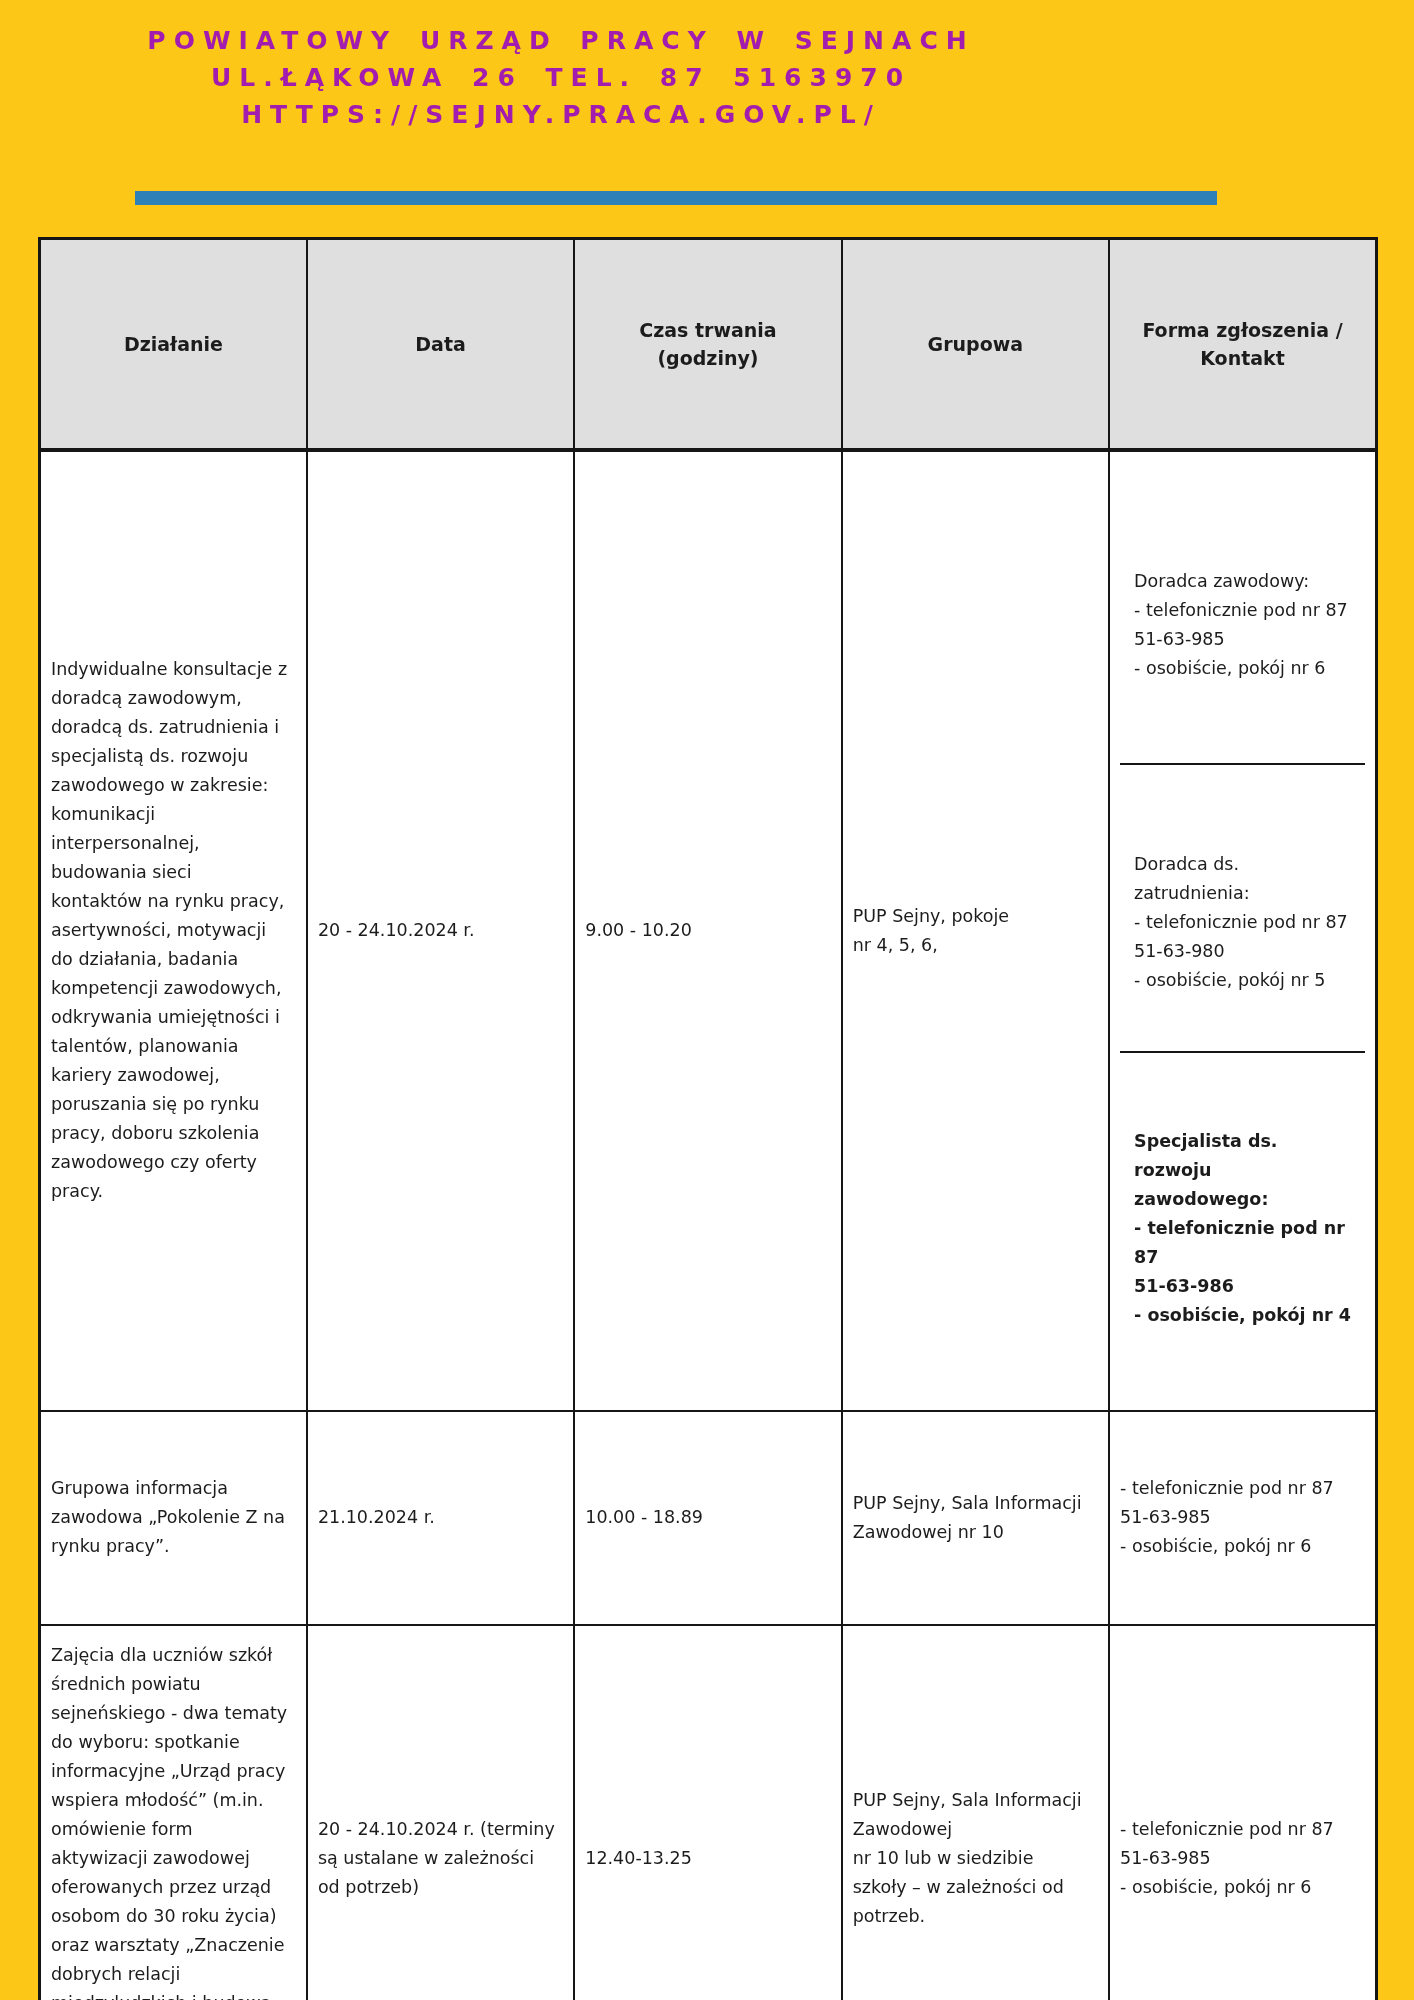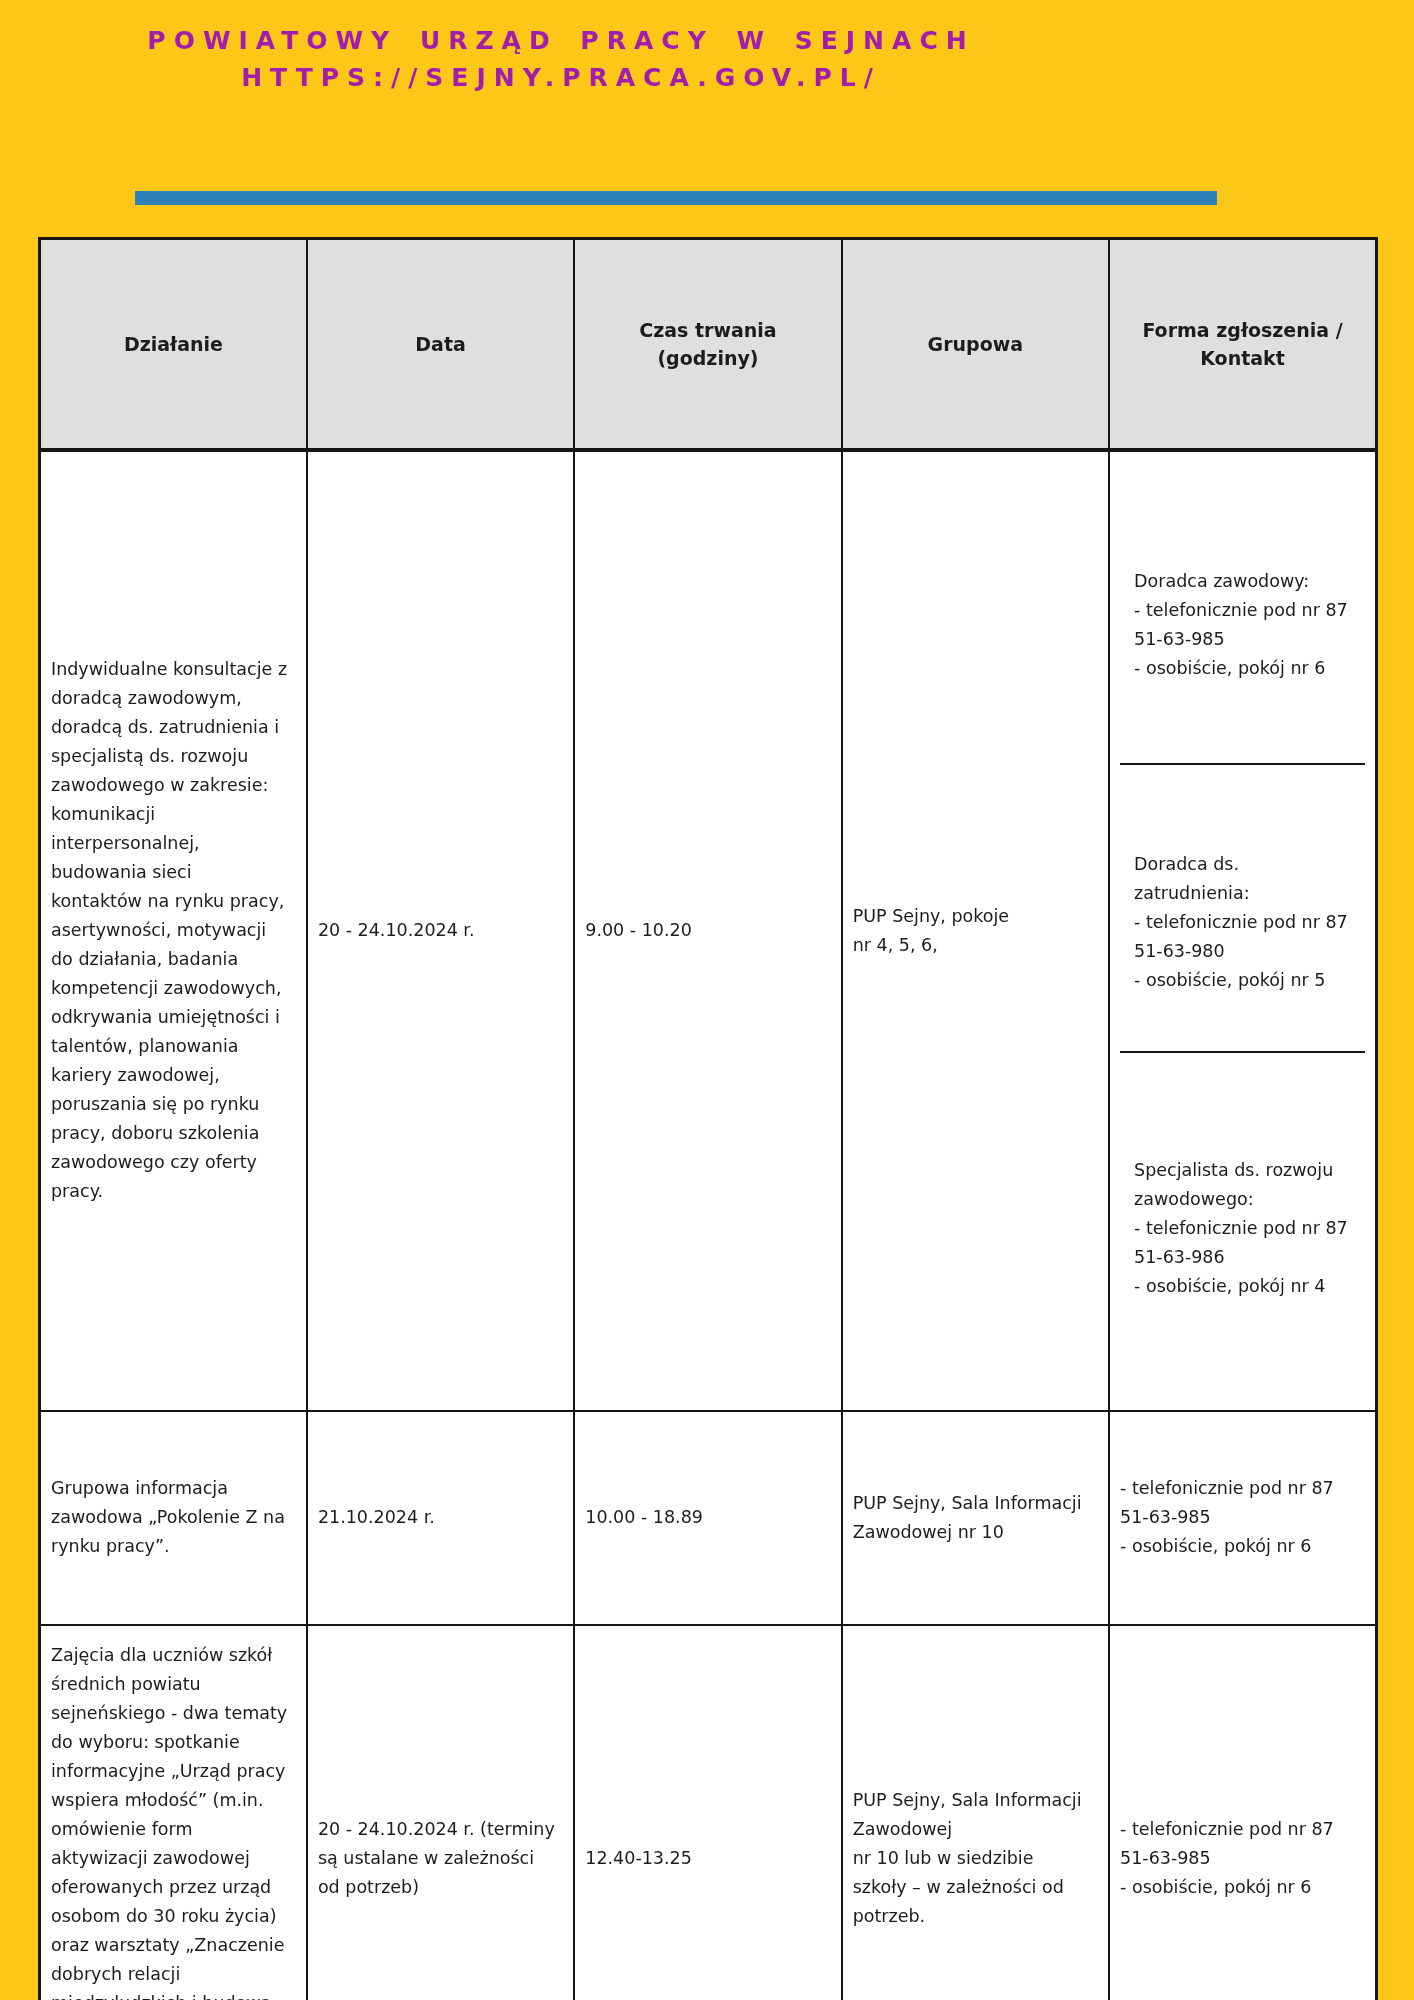--- a/index.html
+++ b/index.html
@@ -99,27 +99,28 @@
   .contact-subcell {
     box-sizing: border-box;
     display: flex;
     align-items: center;
     padding: 0 14px;
     white-space: pre-line;
     border-bottom: 2px solid #161616;
   }
   .contact-subcell.sub-1 { height: 278px; }
   .contact-subcell.sub-2 { height: 259px; }
-  .contact-subcell.sub-3 { height: 293px; border-bottom: none; }
+  .contact-subcell.sub-3 { height: 293px; border-bottom: none; font-weight: bold; }
 </style>
 </head>
 <body>
 
 <header class="top-banner">
   <div class="banner-line">POWIATOWY URZĄD PRACY W SEJNACH</div>
+  <div class="banner-line">UL.ŁĄKOWA 26 TEL. 87 5163970</div>
   <div class="banner-line">HTTPS://SEJNY.PRACA.GOV.PL/</div>
 </header>
 
 <div class="accent-bar"></div>
 
 <table class="schedule">
   <colgroup>
     <col>
       <col>
       <col>

